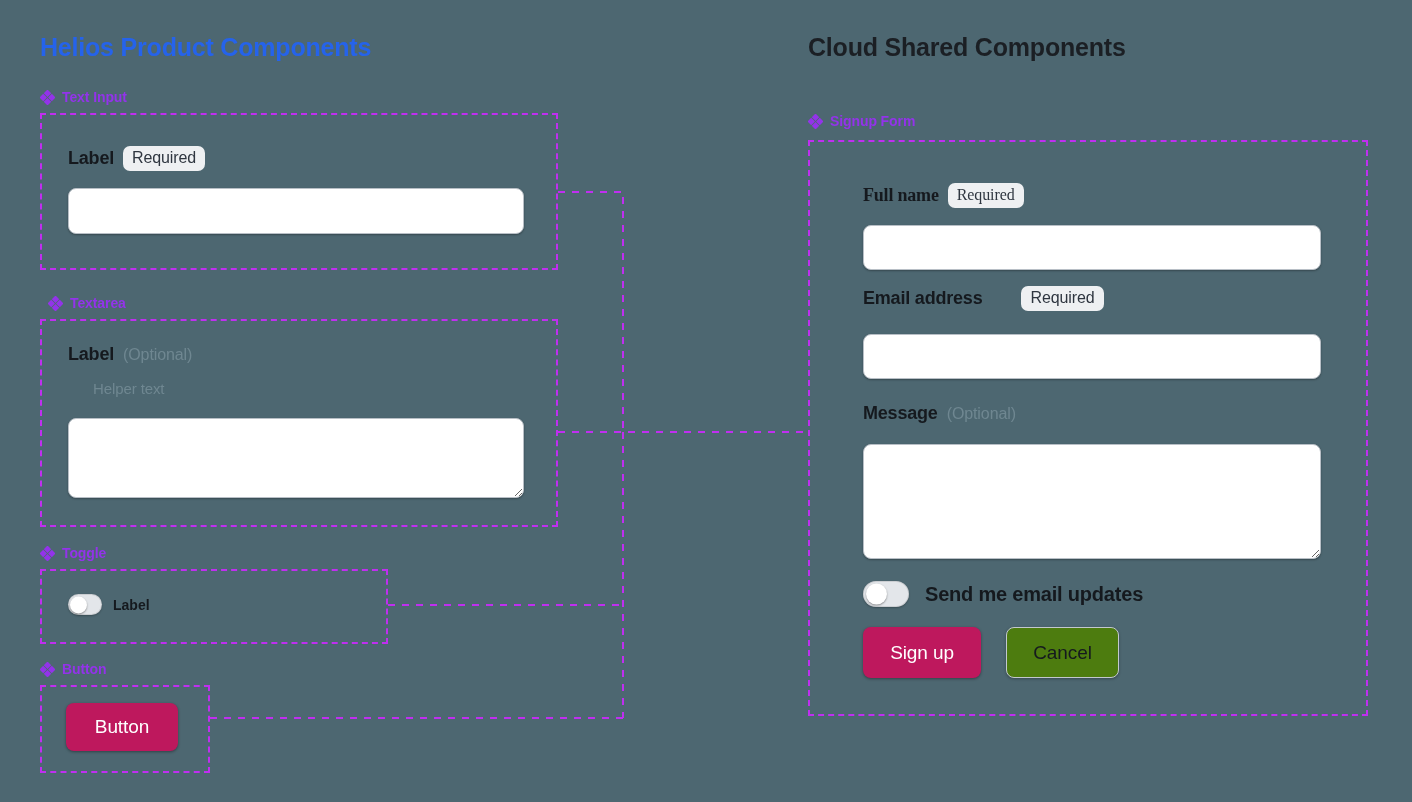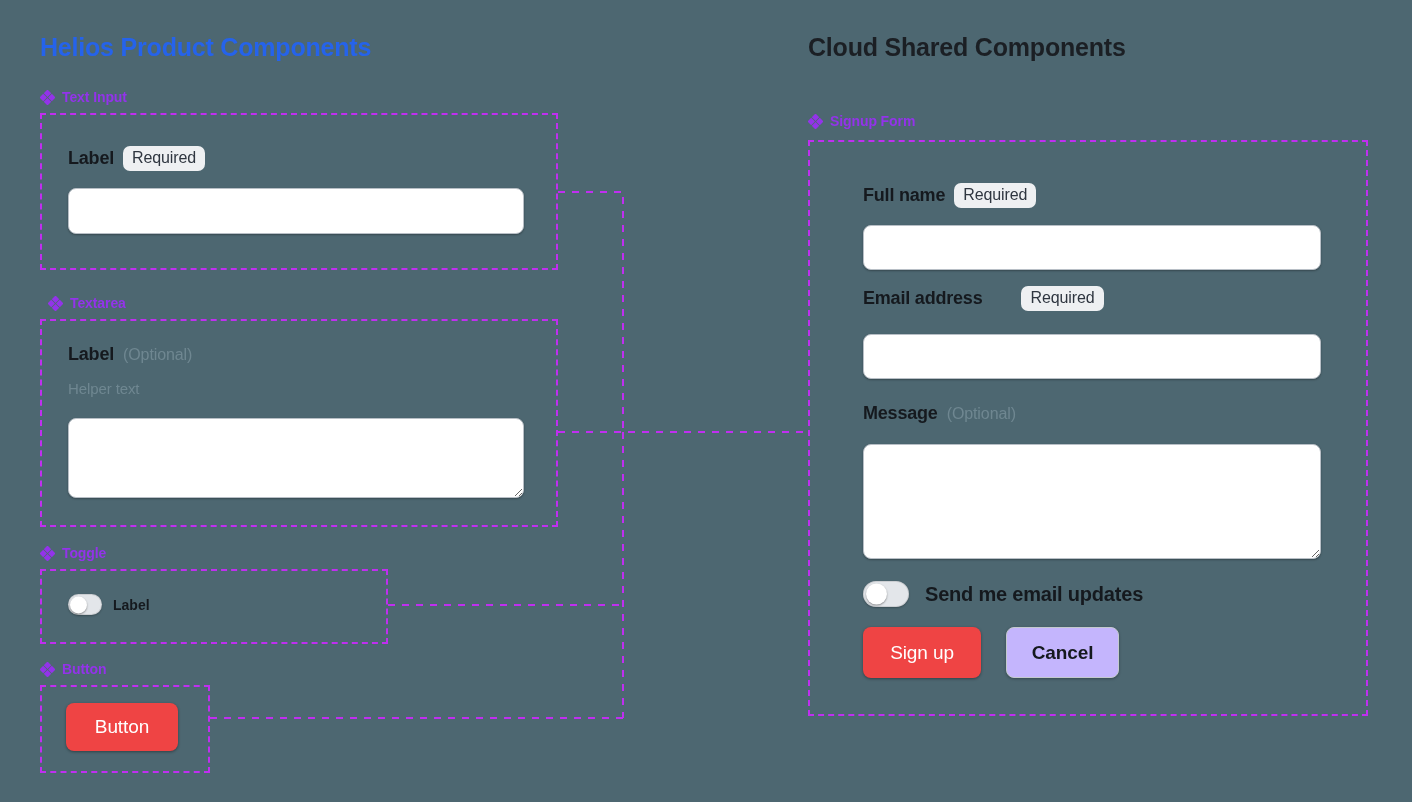--- a/index.html
+++ b/index.html
@@ -155,31 +155,30 @@
   
   .btn {
     font-family: "Liberation Sans", sans-serif;
     border-radius: 8px;
     box-sizing: border-box;
     cursor: pointer;
     white-space: nowrap;
     letter-spacing: -0.1px;
   }
   .btn-primary {
-    background: #ef4444;
+    background: #be185d;
     color: #ffffff;
     border: none;
     box-shadow: 0 1px 3px rgba(0,0,0,0.38);
   }
   .btn-secondary {
-    background: #c4b5fd;
+    background: #4d7c0f;
     color: #15191e;
     border: 1px solid #c3c9ce;
     box-shadow: 0 1px 3px rgba(0,0,0,0.30);
-    font-weight: bold;
   }
 
   
   #sec-text-input   { left: 40px; top: 89px;  }
   #box-text-input   { left: 40px; top: 113px; width: 518px; height: 157px; }
   #ti-label-row     { position:absolute; left: 68px; top: 146px; }
   #ti-input         { position:absolute; left: 68px; top: 188px; width: 456px; height: 46px; }
 
   #sec-textarea     { left: 48px; top: 295px; }
   #box-textarea     { left: 40px; top: 319px; width: 518px; height: 208px; }
@@ -264,21 +263,21 @@
       <rect x="0.6" y="5.2" width="5.6" height="5.6" transform="rotate(45 3.4 8)" fill="#9333ea"></rect>
       <rect x="9.8" y="5.2" width="5.6" height="5.6" transform="rotate(45 12.6 8)" fill="#9333ea"></rect>
     </svg>
     <span>Textarea</span>
   </div>
   <div class="dash-box" id="box-textarea"></div>
   <div class="field-label-row" id="ta-label-row" style="z-index:3;">
     <span class="field-label">Label</span>
     <span class="optional-tag">(Optional)</span>
   </div>
-  <div class="helper-text" id="ta-helper" style="z-index:3;">Helper text</div>
+  <div class="helper-text" id="ta-helper" style="z-index:3;margin-left:25px;">Helper text</div>
   <textarea class="text-area" id="ta-input" style="z-index: 3;" placeholder=""></textarea>
 
   <div class="sec-label" id="sec-toggle">
     <svg class="diamond-icon" viewBox="0 0 16 16">
       <rect x="5.2" y="0.6" width="5.6" height="5.6" transform="rotate(45 8 3.4)" fill="#9333ea"></rect>
       <rect x="5.2" y="9.8" width="5.6" height="5.6" transform="rotate(45 8 12.6)" fill="#9333ea"></rect>
       <rect x="0.6" y="5.2" width="5.6" height="5.6" transform="rotate(45 3.4 8)" fill="#9333ea"></rect>
       <rect x="9.8" y="5.2" width="5.6" height="5.6" transform="rotate(45 12.6 8)" fill="#9333ea"></rect>
     </svg>
     <span>Toggle</span>
@@ -309,21 +308,21 @@
     <svg class="diamond-icon" viewBox="0 0 16 16">
       <rect x="5.2" y="0.6" width="5.6" height="5.6" transform="rotate(45 8 3.4)" fill="#9333ea"></rect>
       <rect x="5.2" y="9.8" width="5.6" height="5.6" transform="rotate(45 8 12.6)" fill="#9333ea"></rect>
       <rect x="0.6" y="5.2" width="5.6" height="5.6" transform="rotate(45 3.4 8)" fill="#9333ea"></rect>
       <rect x="9.8" y="5.2" width="5.6" height="5.6" transform="rotate(45 12.6 8)" fill="#9333ea"></rect>
     </svg>
     <span>Signup Form</span>
   </div>
   <div class="dash-box" id="box-signup"></div>
 
-  <div class="field-label-row" id="su-name-row" style="z-index:3;">
+  <div class="field-label-row" id="su-name-row" style="z-index:3;font-family:Liberation Serif, serif;">
     <span class="field-label">Full name</span>
     <span class="badge-required">Required</span>
   </div>
   <input class="text-input" id="su-name-input" type="text" style="z-index: 3;" placeholder="">
 
   <div class="field-label-row" id="su-email-row" style="z-index:3;">
     <span class="field-label">Email address</span>
     <span class="badge-required">Required</span>
   </div>
   <input class="text-input" id="su-email-input" type="text" style="z-index: 3;" placeholder="">

